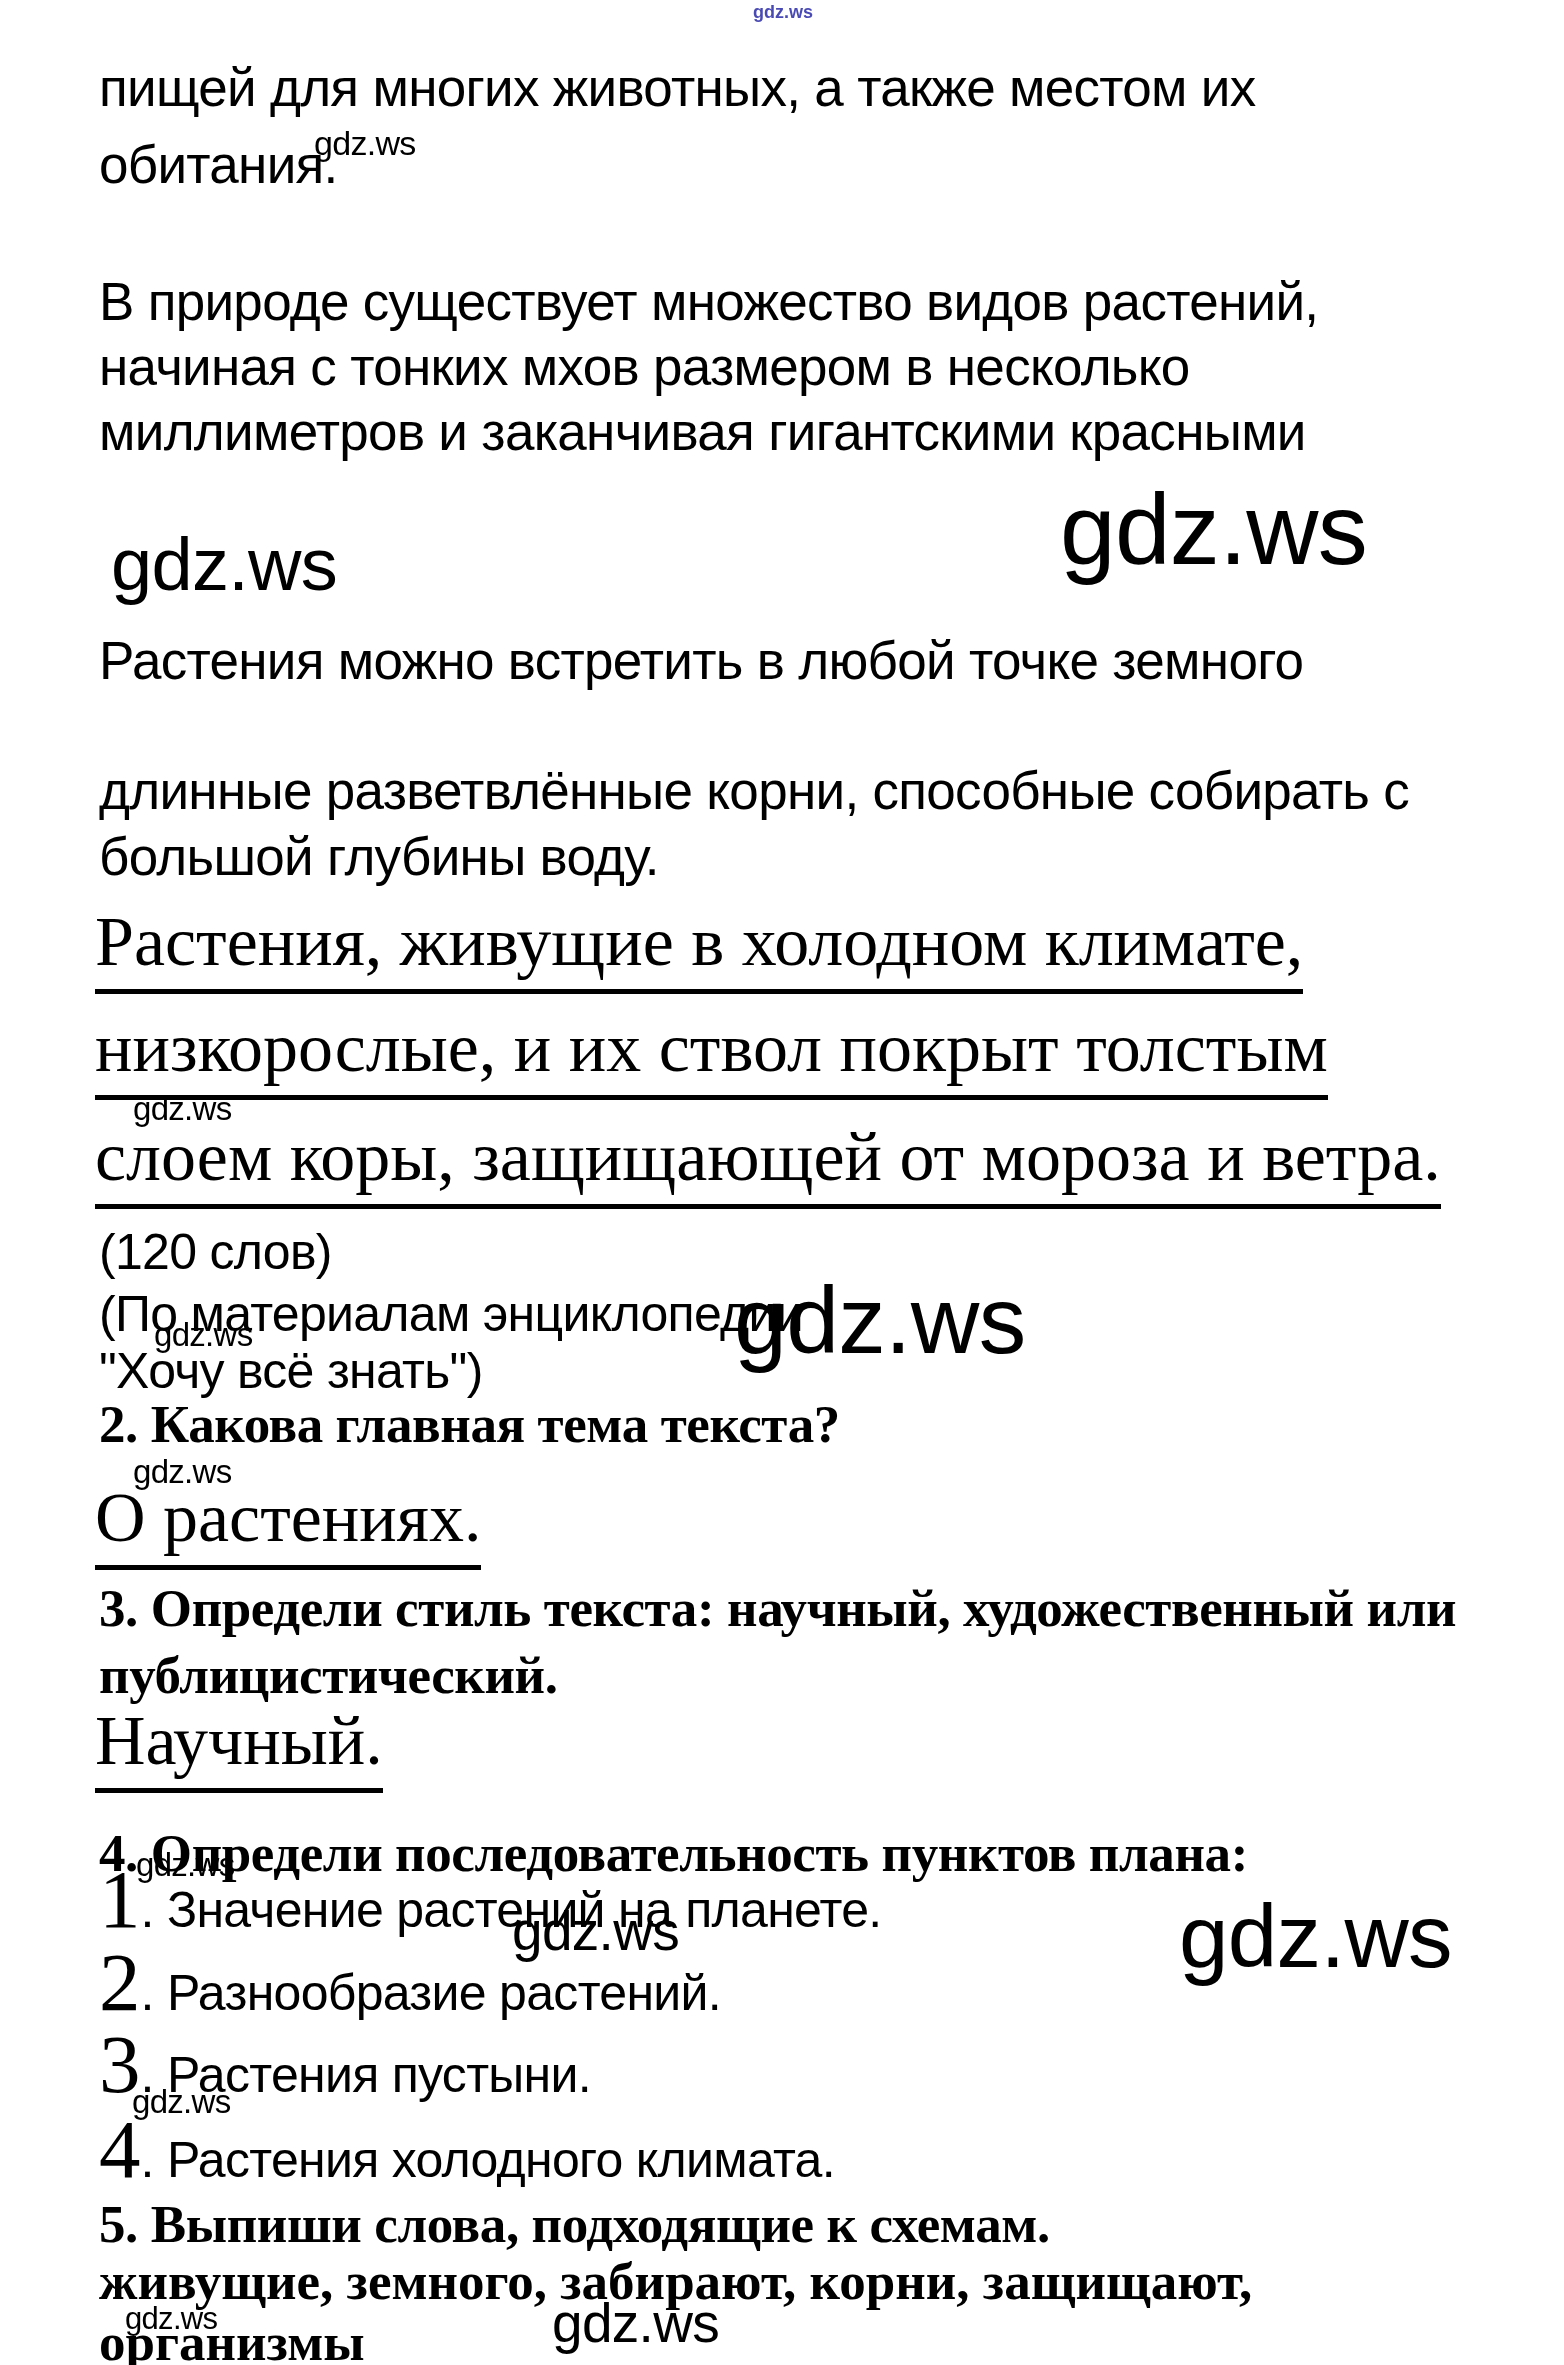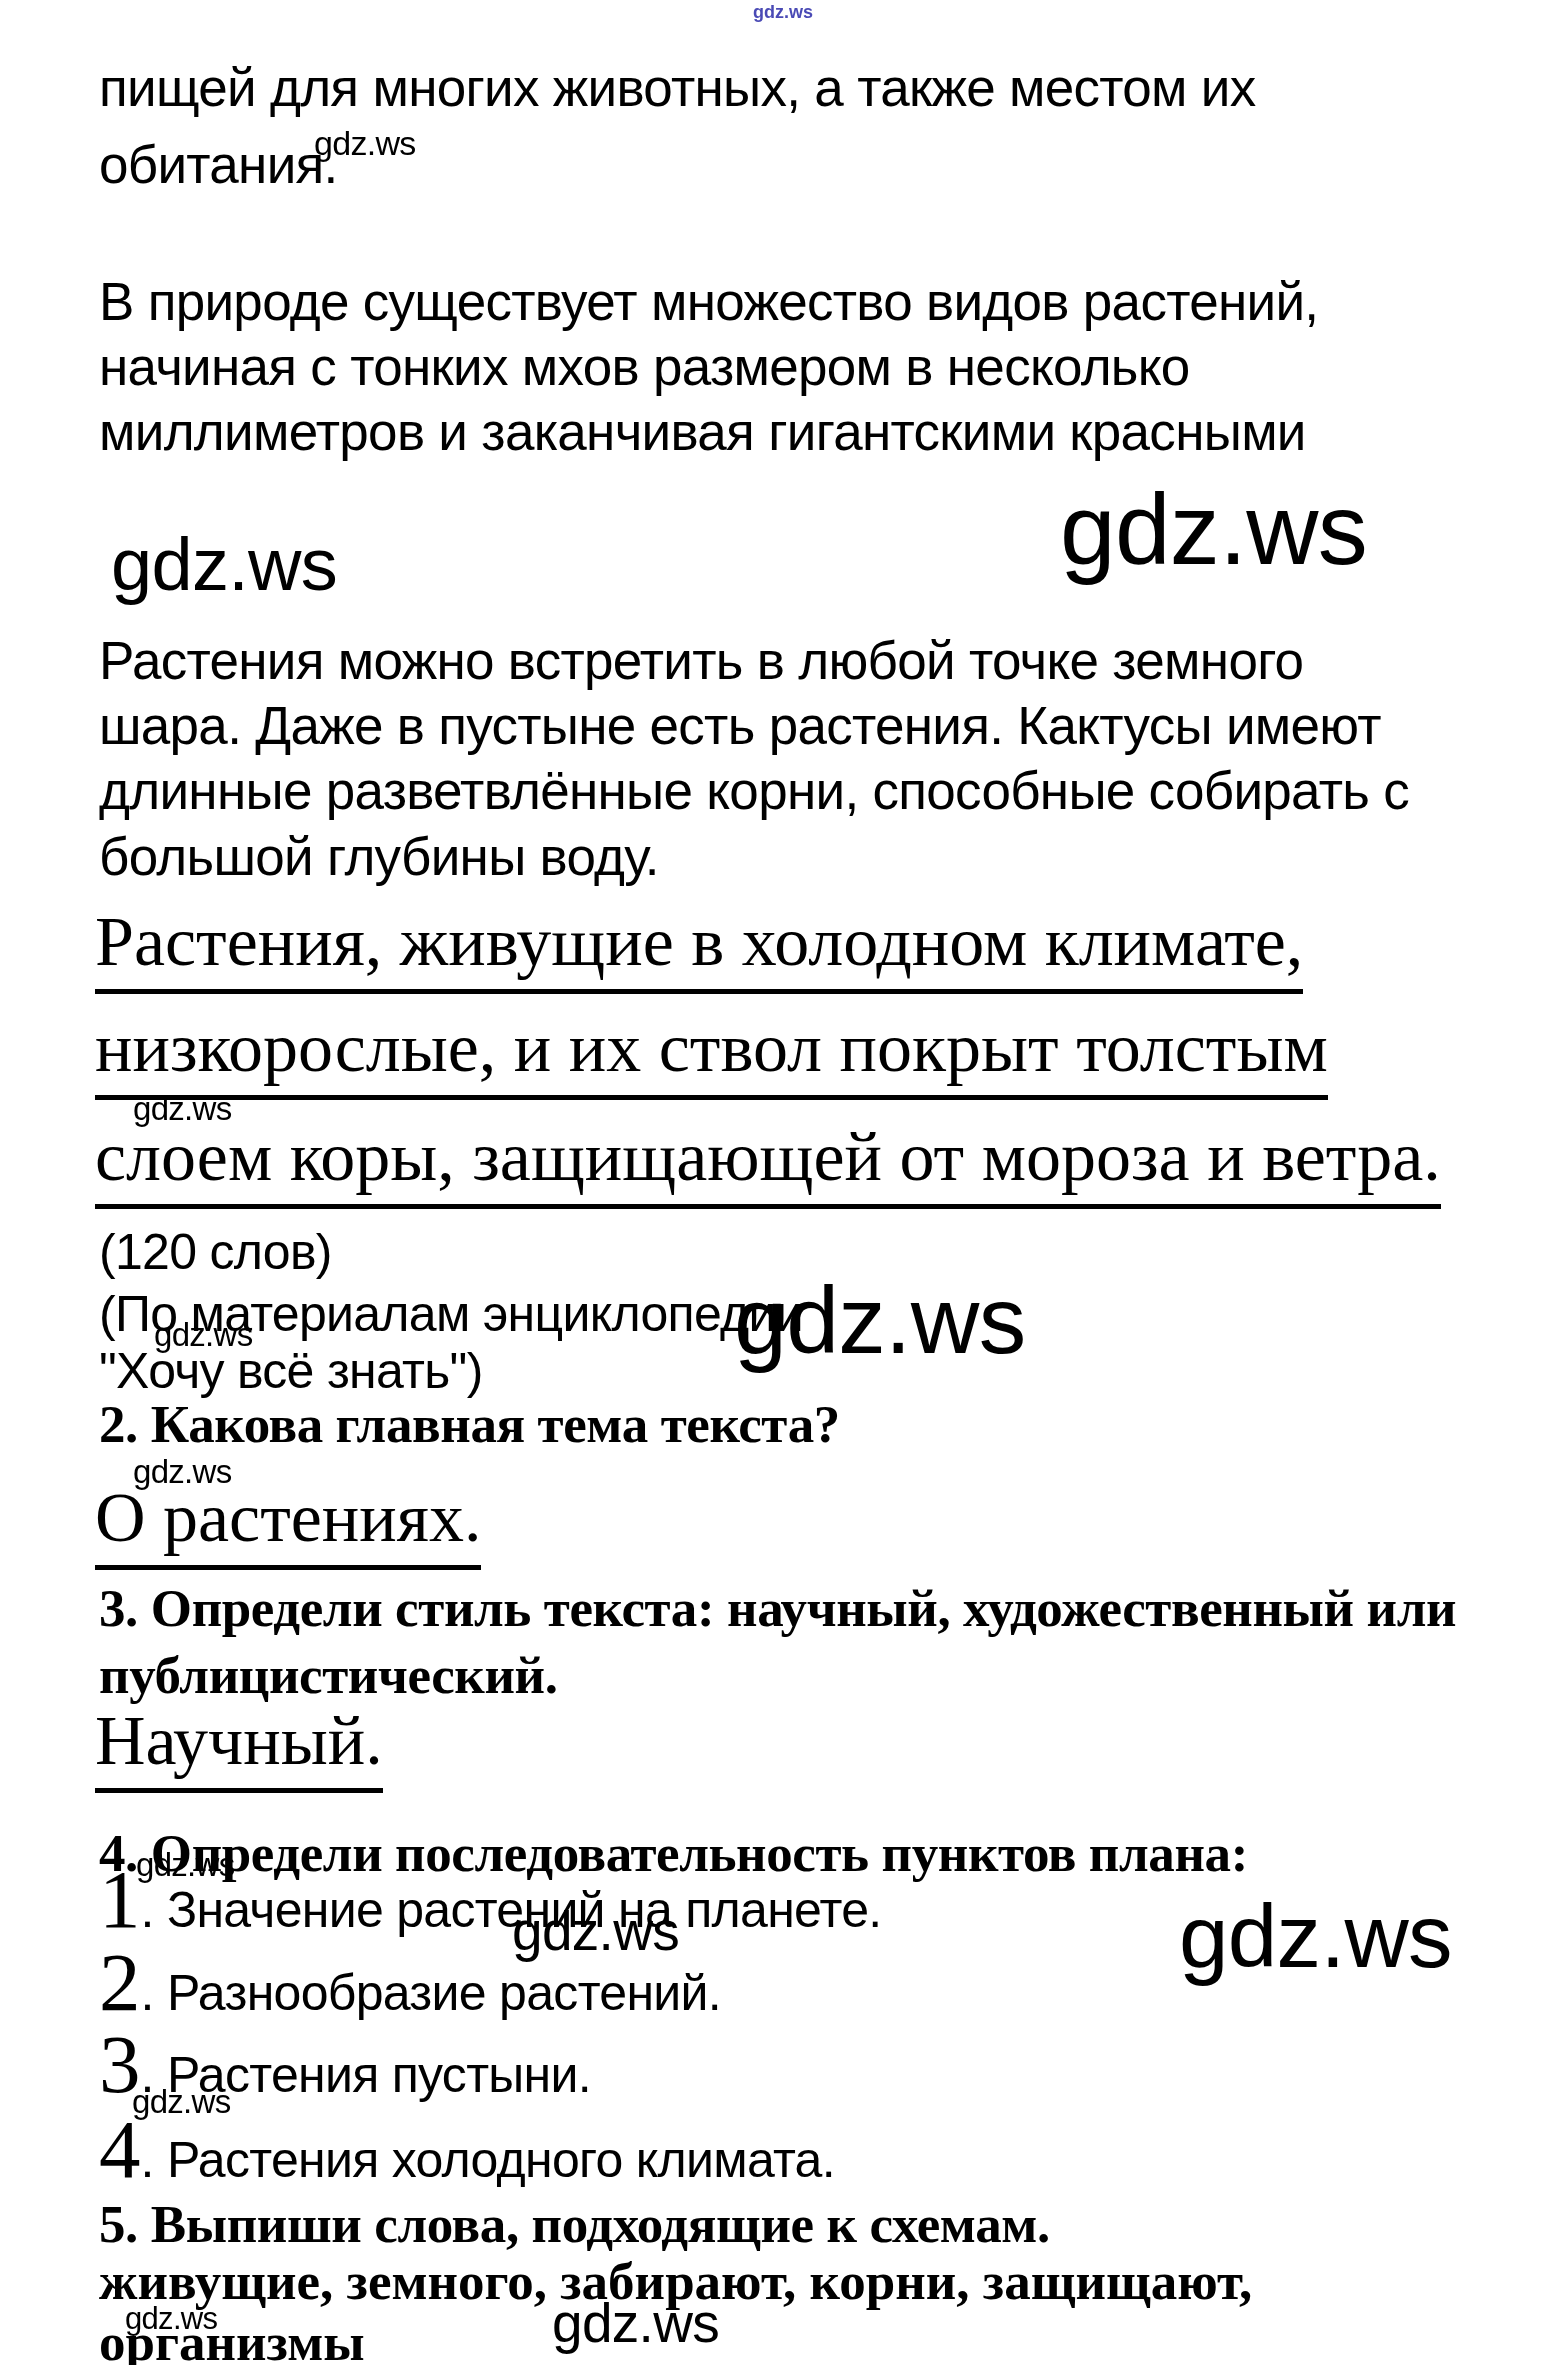--- a/index.html
+++ b/index.html
@@ -38,21 +38,20 @@
   <div class="abs wm" style="left:314px;top:126px;font-size:34px;">gdz.ws</div>
 
   <div class="abs sans" style="left:99px;top:273px;">В природе существует множество видов растений,</div>
   <div class="abs sans" style="left:99px;top:338px;">начиная с тонких мхов размером в несколько</div>
   <div class="abs sans" style="left:99px;top:403px;">миллиметров и заканчивая гигантскими красными</div>
 
   <div class="abs wm" style="left:111px;top:528px;font-size:74px;">gdz.ws</div>
   <div class="abs wm" style="left:1060px;top:479px;font-size:100px;">gdz.ws</div>
 
   <div class="abs sans" style="left:99px;top:632px;">Растения можно встретить в любой точке земного</div>
-  <div class="abs sans" style="left:99px;top:697px;">шара. Даже в пустыне есть растения. Кактусы имеют</div>
   <div class="abs sans" style="left:99px;top:762px;">длинные разветвлённые корни, способные собирать с</div>
   <div class="abs sans" style="left:99px;top:828px;">большой глубины воду.</div>
 
   <div class="abs ansr" style="left:95px;top:903px;">
     <span class="u">Растения, живущие в холодном климате,</span>
   </div>
   <div class="abs ansr" style="left:95px;top:1009px;">
     <span class="u">низкорослые, и их ствол покрыт толстым</span>
   </div>
   <div class="abs wm" style="left:133px;top:1092px;font-size:33px;">gdz.ws</div>

